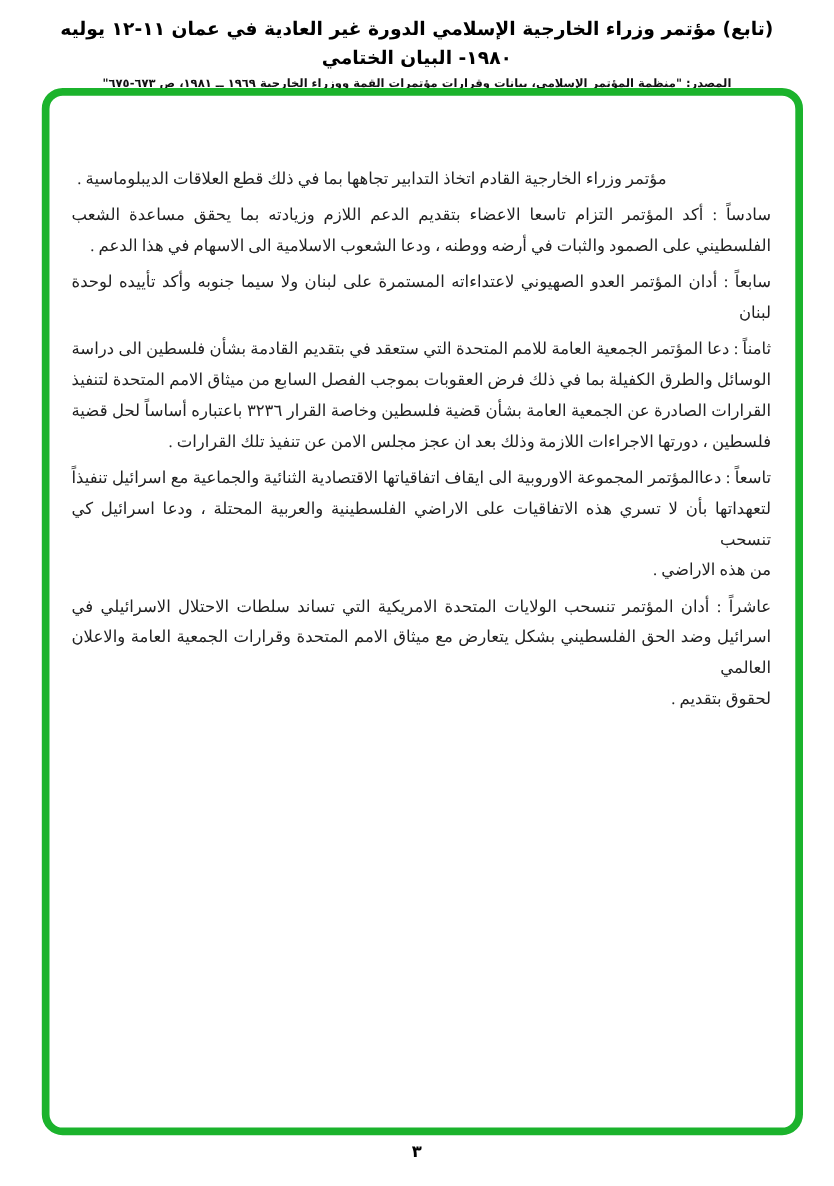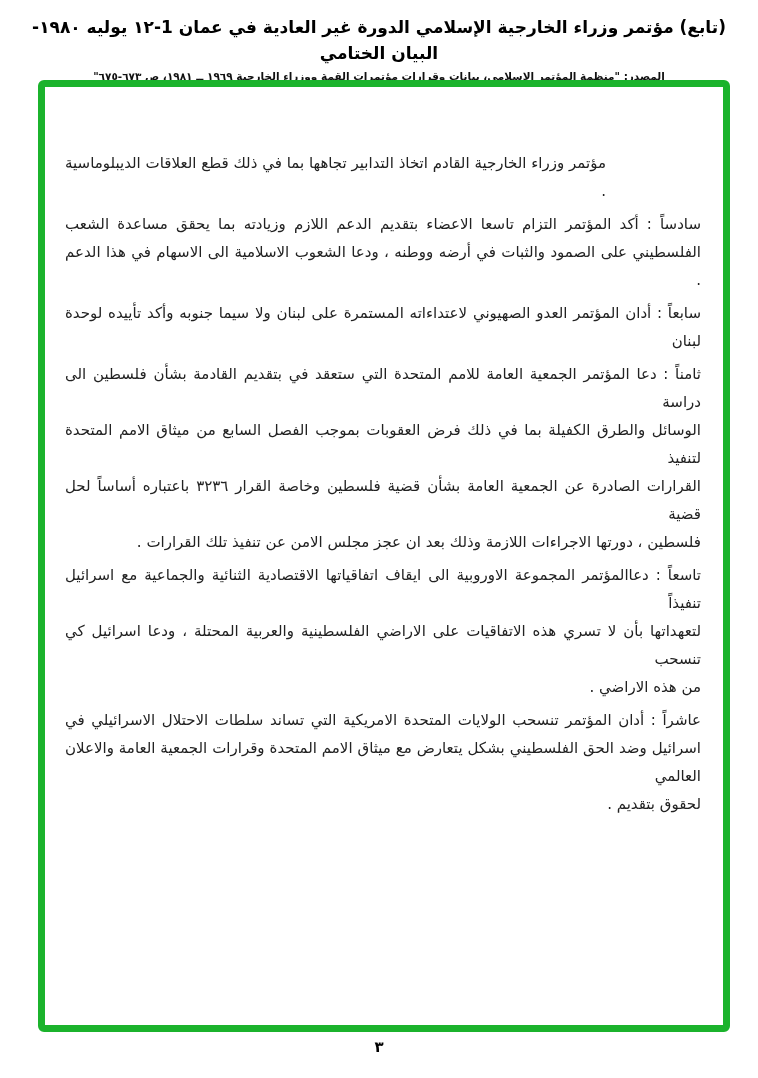--- a/index.html
+++ b/index.html
@@ -45,22 +45,23 @@
   }
   
   .frame {
     position: absolute;
     left: 38px;
     top: 80px;
     width: 692px;
     height: 952px;
     box-sizing: border-box;
     border: 7px solid #1bb32c;
-    border-radius: 6px;
+    border-radius: 19px;
     background: #ffffff;
+    font-family: Liberation Serif, serif;
   }
   
   .doc-body {
     position: absolute;
     top: 62px;
     right: 22px;
     left: 20px;
     direction: rtl;
   }
   .para {
@@ -91,21 +92,21 @@
     font-weight: bold;
     color: #000000;
   }
 </style>
 </head>
 <body>
 
 <div class="page">
 
   <div class="header">
-    <div class="header-title">(تابع) مؤتمر وزراء الخارجية الإسلامي الدورة غير العادية في عمان 1-١٢ يوليه ١٩٨٠- البيان الختامي</div>
+    <div class="header-title">(تابع) مؤتمر وزراء الخارجية الإسلامي الدورة غير العادية في عمان ١١-١٢ يوليه ١٩٨٠- البيان الختامي</div>
     <div class="header-source">المصدر: "منظمة المؤتمر الإسلامي، بيانات وقرارات مؤتمرات القمة ووزراء الخارجية ١٩٦٩ ــ ١٩٨١، ص ٦٧٣-٦٧٥"</div>
   </div>
 
   <div class="frame">
     <div class="doc-body">
 
     <div class="para indented">
           <div class="line last">مؤتمر وزراء الخارجية القادم اتخاذ التدابير تجاهها بما في ذلك قطع العلاقات الديبلوماسية .</div>
         </div>
         <div class="para">

